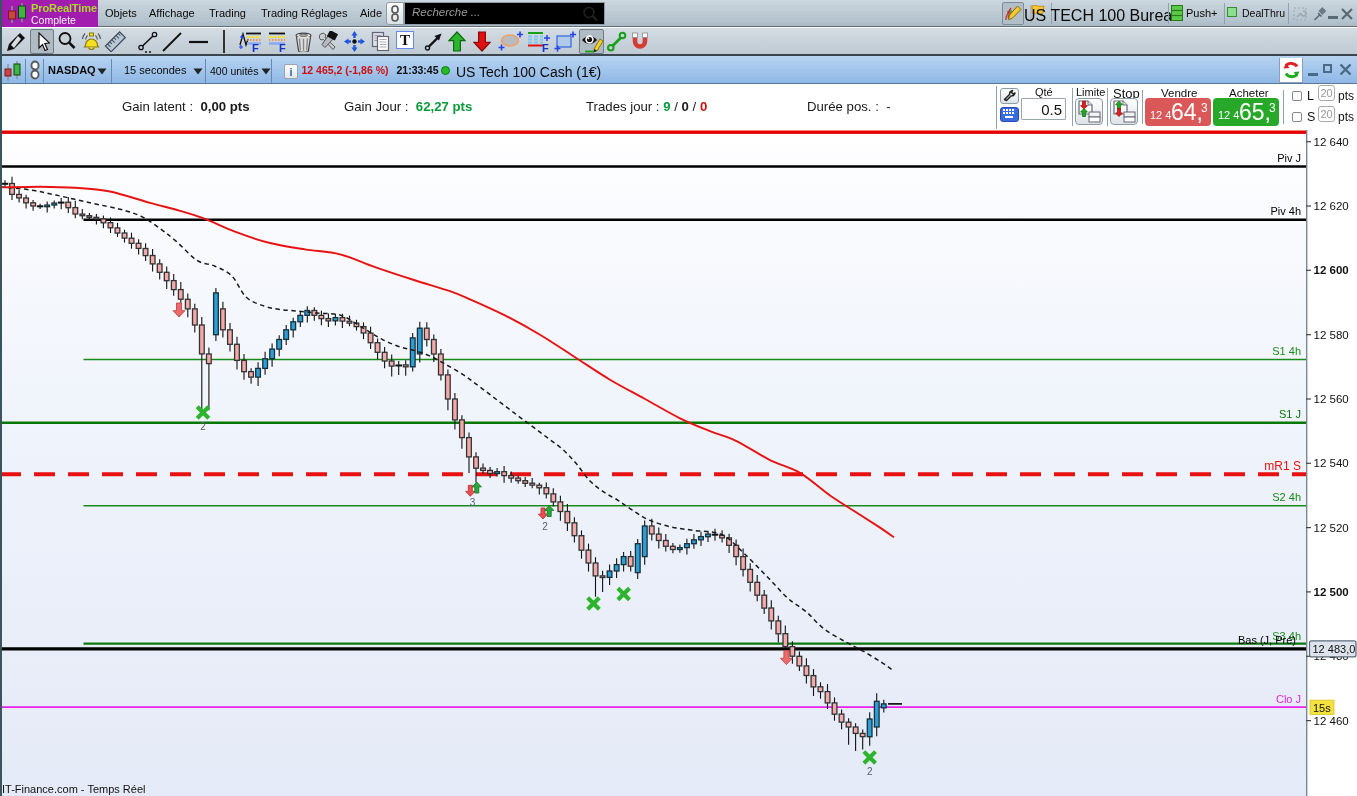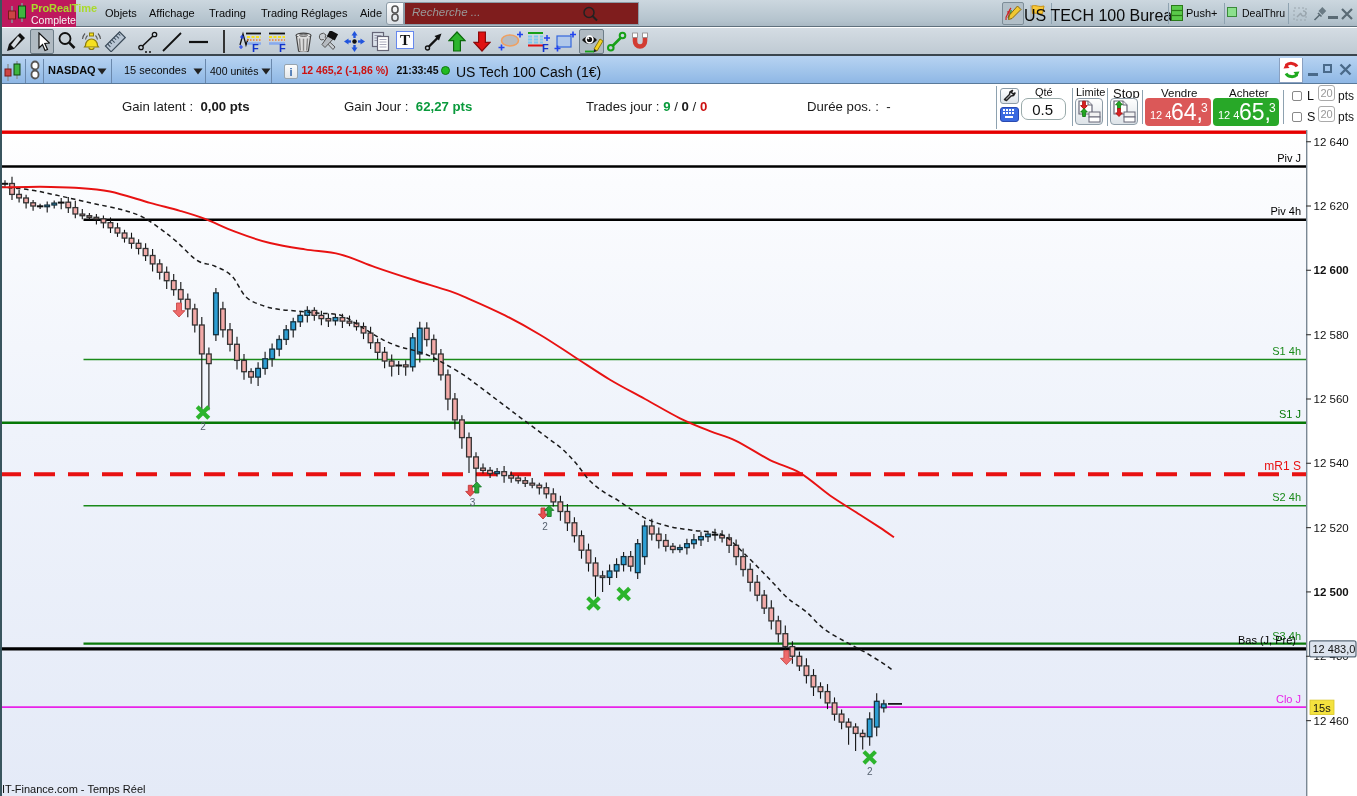--- a/index.html
+++ b/index.html
@@ -1,19 +1,19 @@
 <!DOCTYPE html>
 <html><head><meta charset="utf-8"><title>ProRealTime</title>
 <style>
 * { margin:0; padding:0; box-sizing:border-box; }
 body { font-family:"Liberation Sans", sans-serif; width:1357px; height:796px; overflow:hidden; background:#fff; }
 #app { position:relative; width:1357px; height:796px; }
 .abs { position:absolute; }
 #menubar { left:0; top:0; width:1357px; height:27px; background:linear-gradient(#ccd7df,#b4c3cd 80%,#aab9c4); border-bottom:1px solid #5f707c; }
-#logo { left:0; top:0; width:76px; height:27px; background:#be185d; }
+#logo { left:0; top:0; width:98px; height:27px; background:#a21caf; }
 .menu { top:7px; font-size:11px; color:#0a0a0a; }
 #toolbar { left:0; top:28px; width:1357px; height:28px; background:linear-gradient(#d4dce3,#bfcad3); border-bottom:2px solid #3b464e; }
 #chartbar { left:0; top:56px; width:1357px; height:28px; background:linear-gradient(#b7d3f2,#9fc3ea 60%,#8fb7e5); border-bottom:1px solid #5a7a9a; }
 #tradebar { left:0; top:85px; width:1357px; height:45px; background:#ffffff; }
 .sep-v { width:1px; background:#8ea2b0; }
 .stat { top:98.5px; font-size:13.2px; color:#1a1a1a; white-space:pre; }
 .btn { border:1px solid #8d9ca7; border-radius:3px; background:linear-gradient(#fefefe,#dde3e8); }
 </style></head><body>
 <div id="app">
 
@@ -33,21 +33,21 @@
 <div class="abs menu" style="left:209px">Trading</div>
 <div class="abs menu" style="left:261px">Trading</div>
 <div class="abs menu" style="left:301px">Réglages</div>
 <div class="abs menu" style="left:360px">Aide</div>
 <div class="abs" style="left:386px;top:2px;width:18px;height:23px;background:linear-gradient(#fdfdfd,#dbe1e6);border:1px solid #8d9ca7;border-radius:3px 0 0 3px">
  <svg width="12" height="17" viewBox="0 0 12 17" style="margin:2px 0 0 2px">
   <rect x="3" y="1" width="6" height="7" rx="3" fill="none" stroke="#555" stroke-width="1.6"></rect>
   <rect x="3" y="9" width="6" height="7" rx="3" fill="none" stroke="#555" stroke-width="1.6"></rect>
  </svg>
 </div>
-<div class="abs" style="left:404px;top:2px;width:235px;height:23px;background:#7f1d1d;border:1px solid #8d9ca7">
+<div class="abs" style="left:404px;top:2px;width:201px;height:23px;background:#000000;border:1px solid #8d9ca7">
  <div class="abs" style="left:7px;top:3px;font-size:11.5px;font-style:italic;color:#999">Recherche ...</div>
  <svg class="abs" style="left:176px;top:2px" width="18" height="18" viewBox="0 0 18 18">
   <circle cx="8" cy="7.5" r="5" fill="none" stroke="#222" stroke-width="1.5"></circle>
   <line x1="11.5" y1="11" x2="16" y2="15.5" stroke="#222" stroke-width="2"></line>
  </svg>
 </div>
 
 <div class="abs" style="left:1002px;top:2px;width:22px;height:23px;background:#b2bfc8;border:1px solid #7d8d98;border-radius:2px">
  <svg width="20" height="21" viewBox="0 0 20 21" style="margin:0 0 0 0">
   <path d="M3 17 C 2 11 6 13 5 8 M5 15 C 8 9 4 9 8 5" stroke="#cc2222" stroke-width="1.2" fill="none"></path>
@@ -285,21 +285,21 @@
         <rect x="7" y="1" width="2" height="2"></rect>
         <rect x="10" y="1" width="2" height="2"></rect>
         <rect x="1" y="4" width="2" height="2"></rect>
         <rect x="4" y="4" width="2" height="2"></rect>
         <rect x="7" y="4" width="2" height="2"></rect>
         <rect x="10" y="4" width="2" height="2"></rect>
         <rect x="3" y="8" width="8" height="2"></rect>
       </g>
     </svg>
     <div class="abs" style="left:1035px;top:86px;font-size:11px;color:#111">Qté</div>
-    <div class="abs" style="left:1021px;top:98px;width:45px;height:22px;border:1px solid #9aa;border-radius:7px;background:#fff;font-size:15px;color:#111;text-align:right;line-height:21px;padding-right:12px">0.5</div>
+    <div class="abs" style="left:1021px;top:98px;width:45px;height:22px;border:1px solid #9aa;border-radius:1px;background:#fff;font-size:15px;color:#111;text-align:right;line-height:21px;padding-right:3px">0.5</div>
     <div class="abs sep-v" style="left:1071.5px;top:88px;height:38px"></div>
     <div class="abs" style="left:1076px;top:86px;font-size:11px;color:#111">Limite</div>
     <div class="abs btn" style="left:1075px;top:98px;width:28px;height:27px;border-radius:4px"></div>
     <svg class="abs" style="left:1078px;top:100px" width="23" height="23" viewBox="0 0 23 23">
       <path d="M1 1 L10 1 L14 5 L14 14 L1 14 Z" fill="#fff" stroke="#667" stroke-width="1.2"></path>
       <path d="M10 1 L10 5 L14 5" fill="#eee" stroke="#667" stroke-width="1"></path>
       <path d="M 4.6 1.2 L 7.4 1.2 L 7.4 5.6 L 9.4 5.6 L 6.0 9.2 L 2.6 5.6 L 4.6 5.6 Z" fill="#dd2222" stroke="#aa1111" stroke-width="0.9"></path>
       <path d="M 4.6 16.5 L 7.4 16.5 L 7.4 12.1 L 9.4 12.1 L 6.0 8.5 L 2.6 12.1 L 4.6 12.1 Z" fill="#22aa22" stroke="#117711" stroke-width="0.9"></path>
       <rect x="11" y="12" width="11" height="5" fill="#f2f2f2" stroke="#667"></rect>
       <rect x="11" y="17" width="11" height="5" fill="#fff" stroke="#667"></rect>

